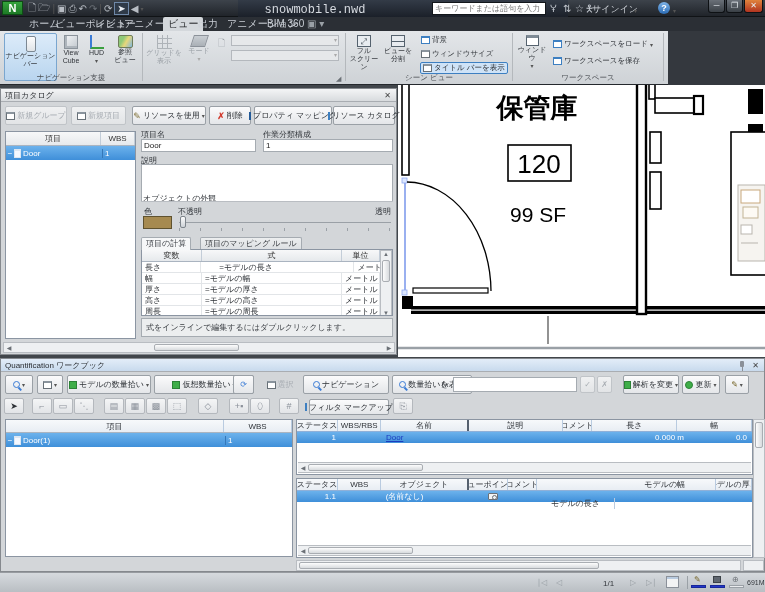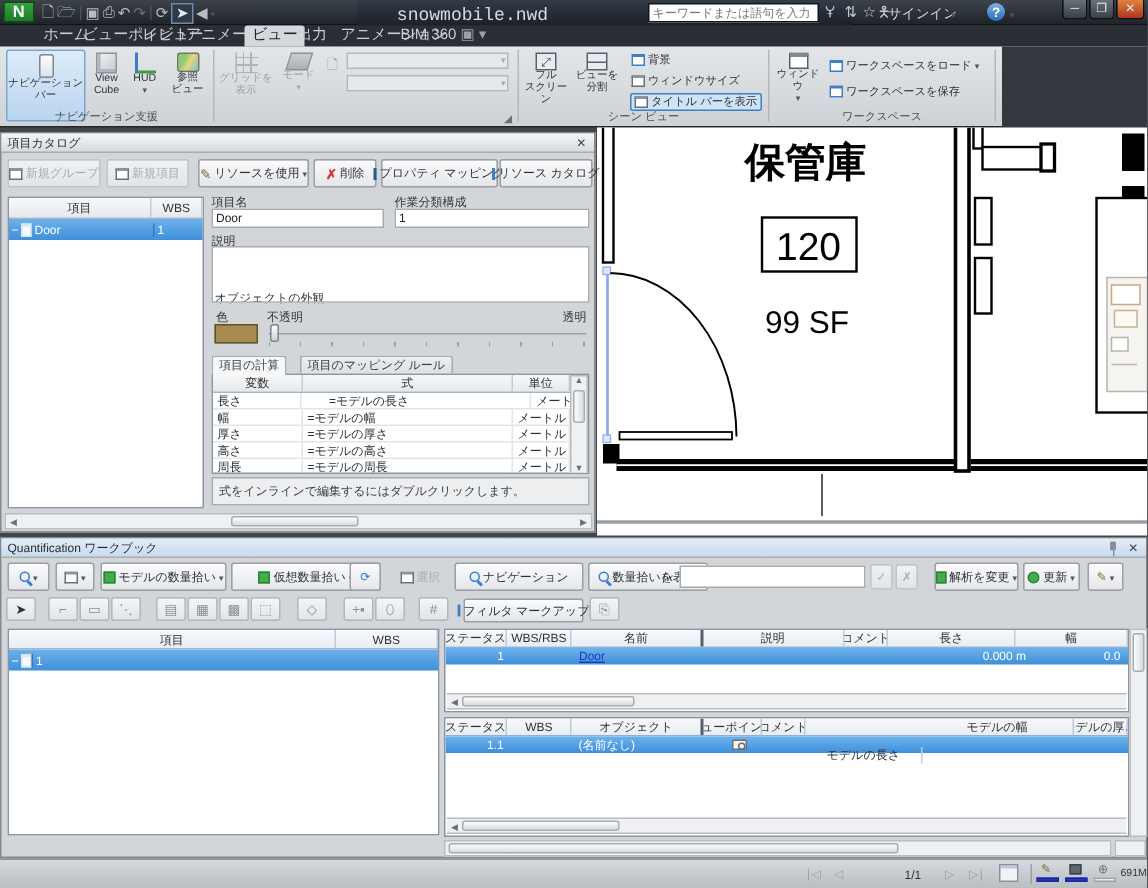--- a/index.html
+++ b/index.html
@@ -465,20 +465,21 @@
     </div>
 
     <div class="white abs" style="left:4px;top:60px;width:288px;height:138px;">
       <div class="wb-h" style="height:13px;border-bottom-color:#aab4c0;">
         <div class="c" style="width:218px;">項目</div>
         <div class="c" style="width:68px;">WBS</div>
       </div>
       <div class="selrow" style="height:14px;">
         <span style="width:8px;text-align:center;">−</span>
         <span class="mini" style="border-color:#dce6f2;border-top-color:#dce6f2;width:7px;height:9px;background:#f4f8ff;"></span>
+        <span style="margin-left:2px;flex:1;">Door(1)</span>
         <span style="width:67px;border-left:1px solid #3577b8;padding-left:2px;">1</span>
       </div>
     </div>
 
     <div class="white abs" style="left:295px;top:60px;width:457px;height:56px;overflow:hidden;">
       <div class="wb-h" style="height:12px;">
         <div class="c" style="width:42px;">ステータス</div>
         <div class="c" style="width:44px;">WBS/RBS</div>
         <div class="c" style="width:89px;border-right:2px solid #55606e;">名前</div>
         <div class="c" style="width:96px;">説明</div>

